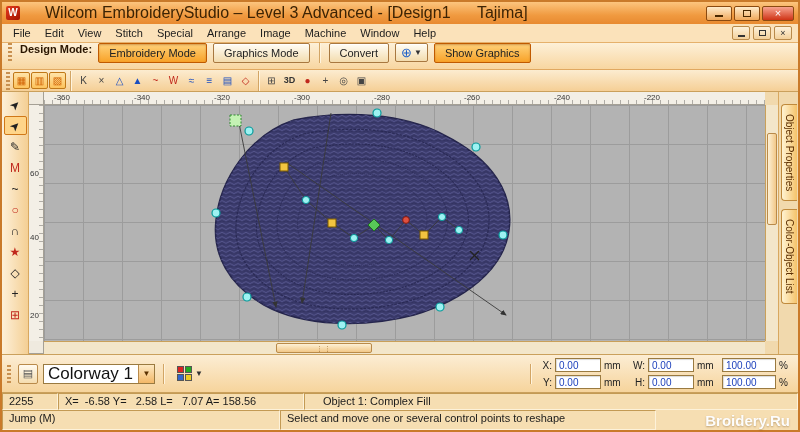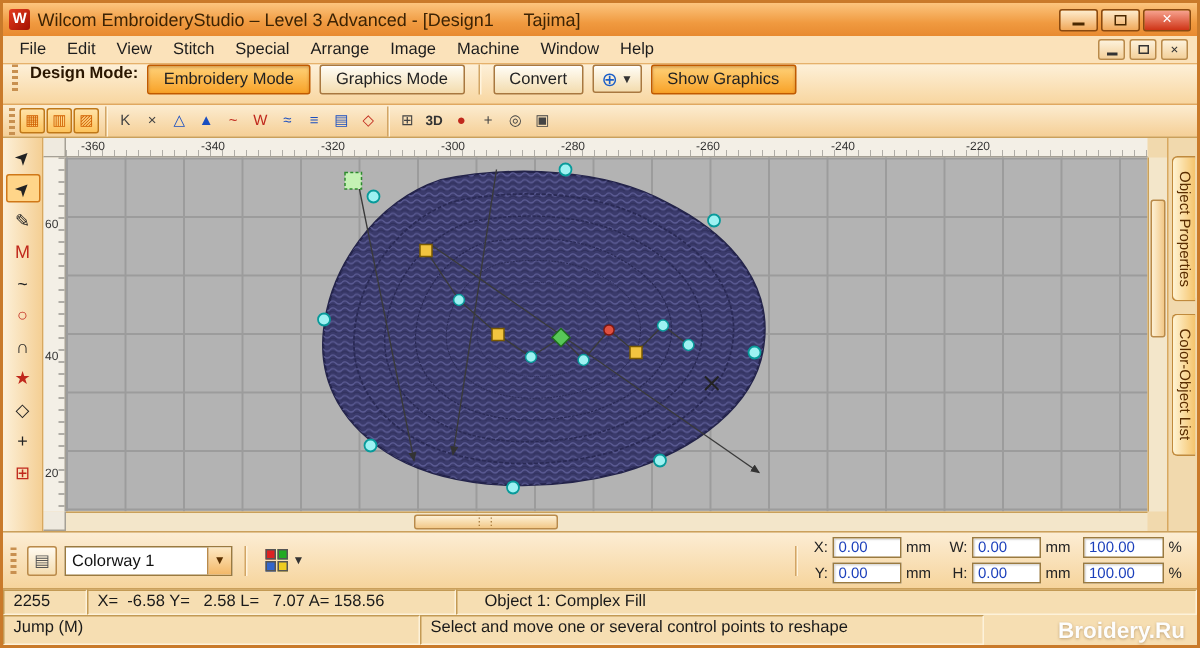--- a/index.html
+++ b/index.html
@@ -1,21 +1,21 @@
 <!DOCTYPE html>
 <html><head>
 <meta charset="utf-8">
 <style>
 *{margin:0;padding:0;box-sizing:border-box;font-family:"Liberation Sans",sans-serif;}
 body{width:800px;height:432px;overflow:hidden;background:#777;}
 .window{width:800px;height:432px;display:flex;flex-direction:column;background:#f7ddb0;border:2px solid #c97a2a;}
 
 .titlebar{height:22px;background:linear-gradient(#fcc57e,#f09a40 60%,#e88a30);display:flex;align-items:center;padding:0 4px;gap:5px;flex:0 0 22px;}
 .app-icon{width:14px;height:14px;background:linear-gradient(135deg,#e33b1e,#a31200);color:#fff;font-size:10px;font-weight:bold;text-align:center;line-height:14px;border-radius:2px;}
-.title-text{font-size:12px;color:#3c2304;white-space:pre;flex:1;overflow:hidden;}
+.title-text{font-size:16px;color:#3c2304;white-space:pre;flex:1;overflow:hidden;margin-left:20px;}
 .win-btns{display:flex;gap:2px;}
 .wbtn{width:26px;height:15px;border:1px solid #8a4a10;border-radius:2px;background:linear-gradient(#feeccd,#f0a85a);display:flex;align-items:center;justify-content:center;}
 .wbtn.close{background:linear-gradient(#f7a38f,#cf3416);width:32px;}
 .glyph-min{width:8px;height:2px;background:#4a2800;margin-top:6px;}
 .glyph-max{width:8px;height:7px;border:1px solid #4a2800;}
 .glyph-close{color:#fff;font-size:11px;line-height:11px;}
 
 .menubar{height:19px;background:#fbe2ba;display:flex;align-items:center;padding:0 4px;border-bottom:1px solid #e5b16c;flex:0 0 19px;}
 .menu-item{font-size:11px;padding:2px 7px;color:#1c1c1c;cursor:default;}
 .mdi-ctrls{margin-left:auto;display:flex;gap:3px;padding-right:2px;}
@@ -63,21 +63,21 @@
 .v-thumb{position:absolute;left:1px;width:10px;top:28px;height:92px;background:linear-gradient(90deg,#fdf0d4,#f2c888);border:1px solid #b98a4a;border-radius:2px;}
 .hscroll-row{height:13px;display:flex;flex:0 0 13px;}
 .h-scroll{flex:1;background:#f3e6ca;border-top:1px solid #c9a05a;position:relative;}
 .h-thumb{position:absolute;top:1px;height:10px;left:232px;width:96px;background:linear-gradient(#fdf0d4,#f2c888);border:1px solid #b98a4a;border-radius:2px;text-align:center;font-size:7px;line-height:9px;color:#9a6a2a;letter-spacing:1px;}
 .right-tabs{width:20px;background:#f1d9ad;border-left:1px solid #d8a860;display:flex;flex-direction:column;align-items:center;gap:8px;padding-top:12px;flex:0 0 20px;}
 .vtab{writing-mode:vertical-rl;font-size:10px;color:#5a2d00;background:linear-gradient(90deg,#fff3d2,#f5c36a);border:1px solid #c08a3c;border-right:none;border-radius:4px 0 0 4px;padding:9px 2px;white-space:nowrap;}
 
 .colorwaybar{height:38px;background:linear-gradient(#fcedd4,#f6d49c);border-top:1px solid #caa05c;display:flex;align-items:center;padding:0 5px;gap:5px;flex:0 0 38px;}
 .small-btn{width:20px;height:20px;border:1px solid #b98a4a;border-radius:2px;background:linear-gradient(#fffaf0,#f5ddb0);display:flex;align-items:center;justify-content:center;font-size:11px;color:#555;}
 .select{display:flex;align-items:center;width:112px;height:20px;border:1px solid #9a7a40;background:#fff;}
-.select-text{flex:1;font-size:11px;padding:0 4px;color:#111;}
+.select-text{flex:1;font-size:17px;padding:0 4px;color:#111;}
 .select-arrow{width:16px;height:18px;background:linear-gradient(#fde8c2,#f3b868);border-left:1px solid #b98a4a;text-align:center;font-size:8px;line-height:18px;color:#5a3000;}
 .palette-btn{display:flex;align-items:center;gap:3px;height:20px;padding:0 4px;border:1px solid transparent;}
 .palette-grid{display:grid;grid-template-columns:7px 7px;grid-template-rows:7px 7px;gap:1px;}
 .sw{width:7px;height:7px;border:1px solid #555;}
 .coords-panel{margin-left:auto;display:flex;align-items:center;gap:4px;}
 .coords{display:grid;grid-template-columns:14px 46px 22px 16px 46px 22px 54px 14px;grid-auto-rows:15px;gap:2px 3px;align-items:center;font-size:10px;color:#222;}
 .clabel{text-align:right;}
 .cfield{height:14px;background:#fff;border:1px solid #9a7a40;box-shadow:inset 1px 1px 1px rgba(0,0,0,.15);font-size:10px;color:#1b3fbb;padding:0 3px;line-height:13px;}
 .cunit{color:#222;}
 
@@ -222,21 +222,21 @@
           <span class="htick" style="left:250px">-300</span>
           <span class="htick" style="left:330px">-280</span>
           <span class="htick" style="left:420px">-260</span>
           <span class="htick" style="left:510px">-240</span>
           <span class="htick" style="left:600px">-220</span>
         </div>
         <div class="corner-r"></div>
       </div>
       <div class="canvas-row">
         <div class="v-ruler">
-          <span class="vtick" style="top:40px">60</span>
+          <span class="vtick" style="top:64px">60</span>
           <span class="vtick" style="top:128px">40</span>
           <span class="vtick" style="top:206px">20</span>
         </div>
         <div class="canvas">
           <svg viewBox="0 0 721 236" preserveAspectRatio="none">
             <defs>
               <path id="bean" d="M250,15 C300,5 360,8 400,30 C450,55 470,90 465,125 C460,165 420,195 370,210 C320,223 260,222 220,200 C185,180 168,150 172,115 C176,75 205,30 250,15 Z"></path>
               <pattern id="stitchpat" width="8" height="4.5" patternUnits="userSpaceOnUse">
                 <path d="M0,2.2 Q2,0.2 4,2.2 T8,2.2" stroke="#5d5d96" stroke-width="0.9" fill="none"></path>
                 <path d="M0,4.2 Q2,2.6 4,4.2 T8,4.2" stroke="#30305c" stroke-width="0.7" fill="none"></path>

